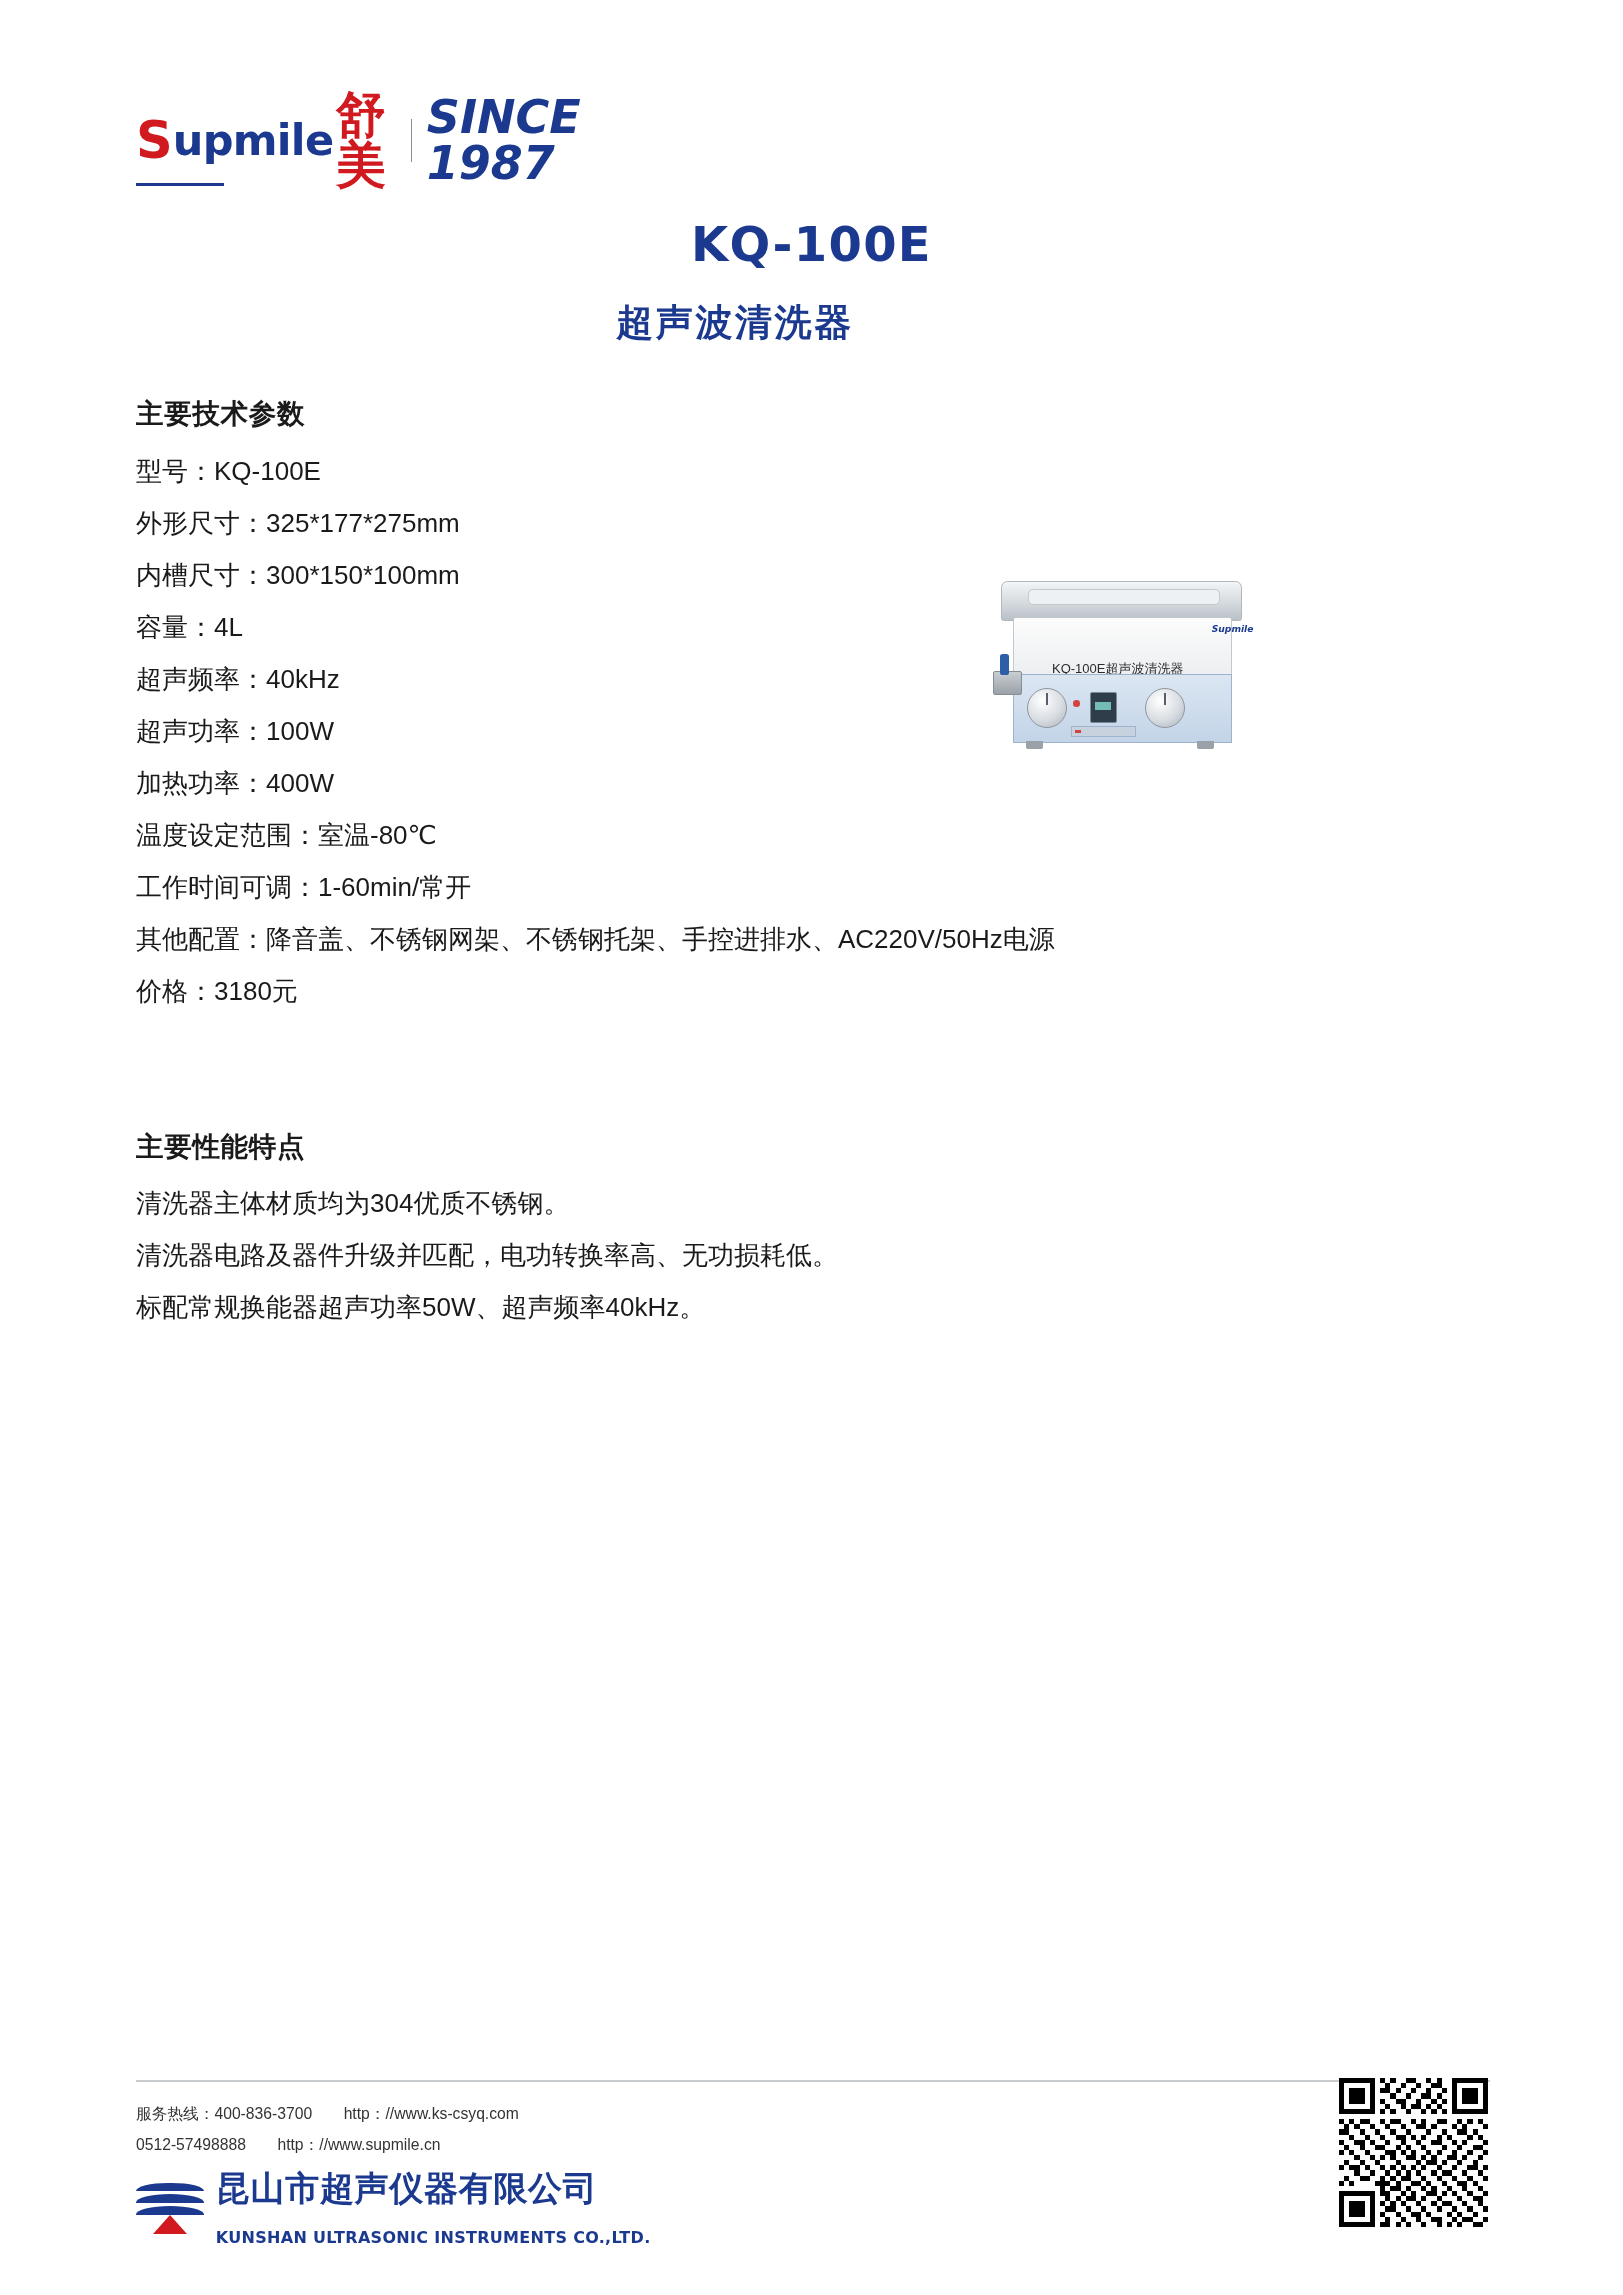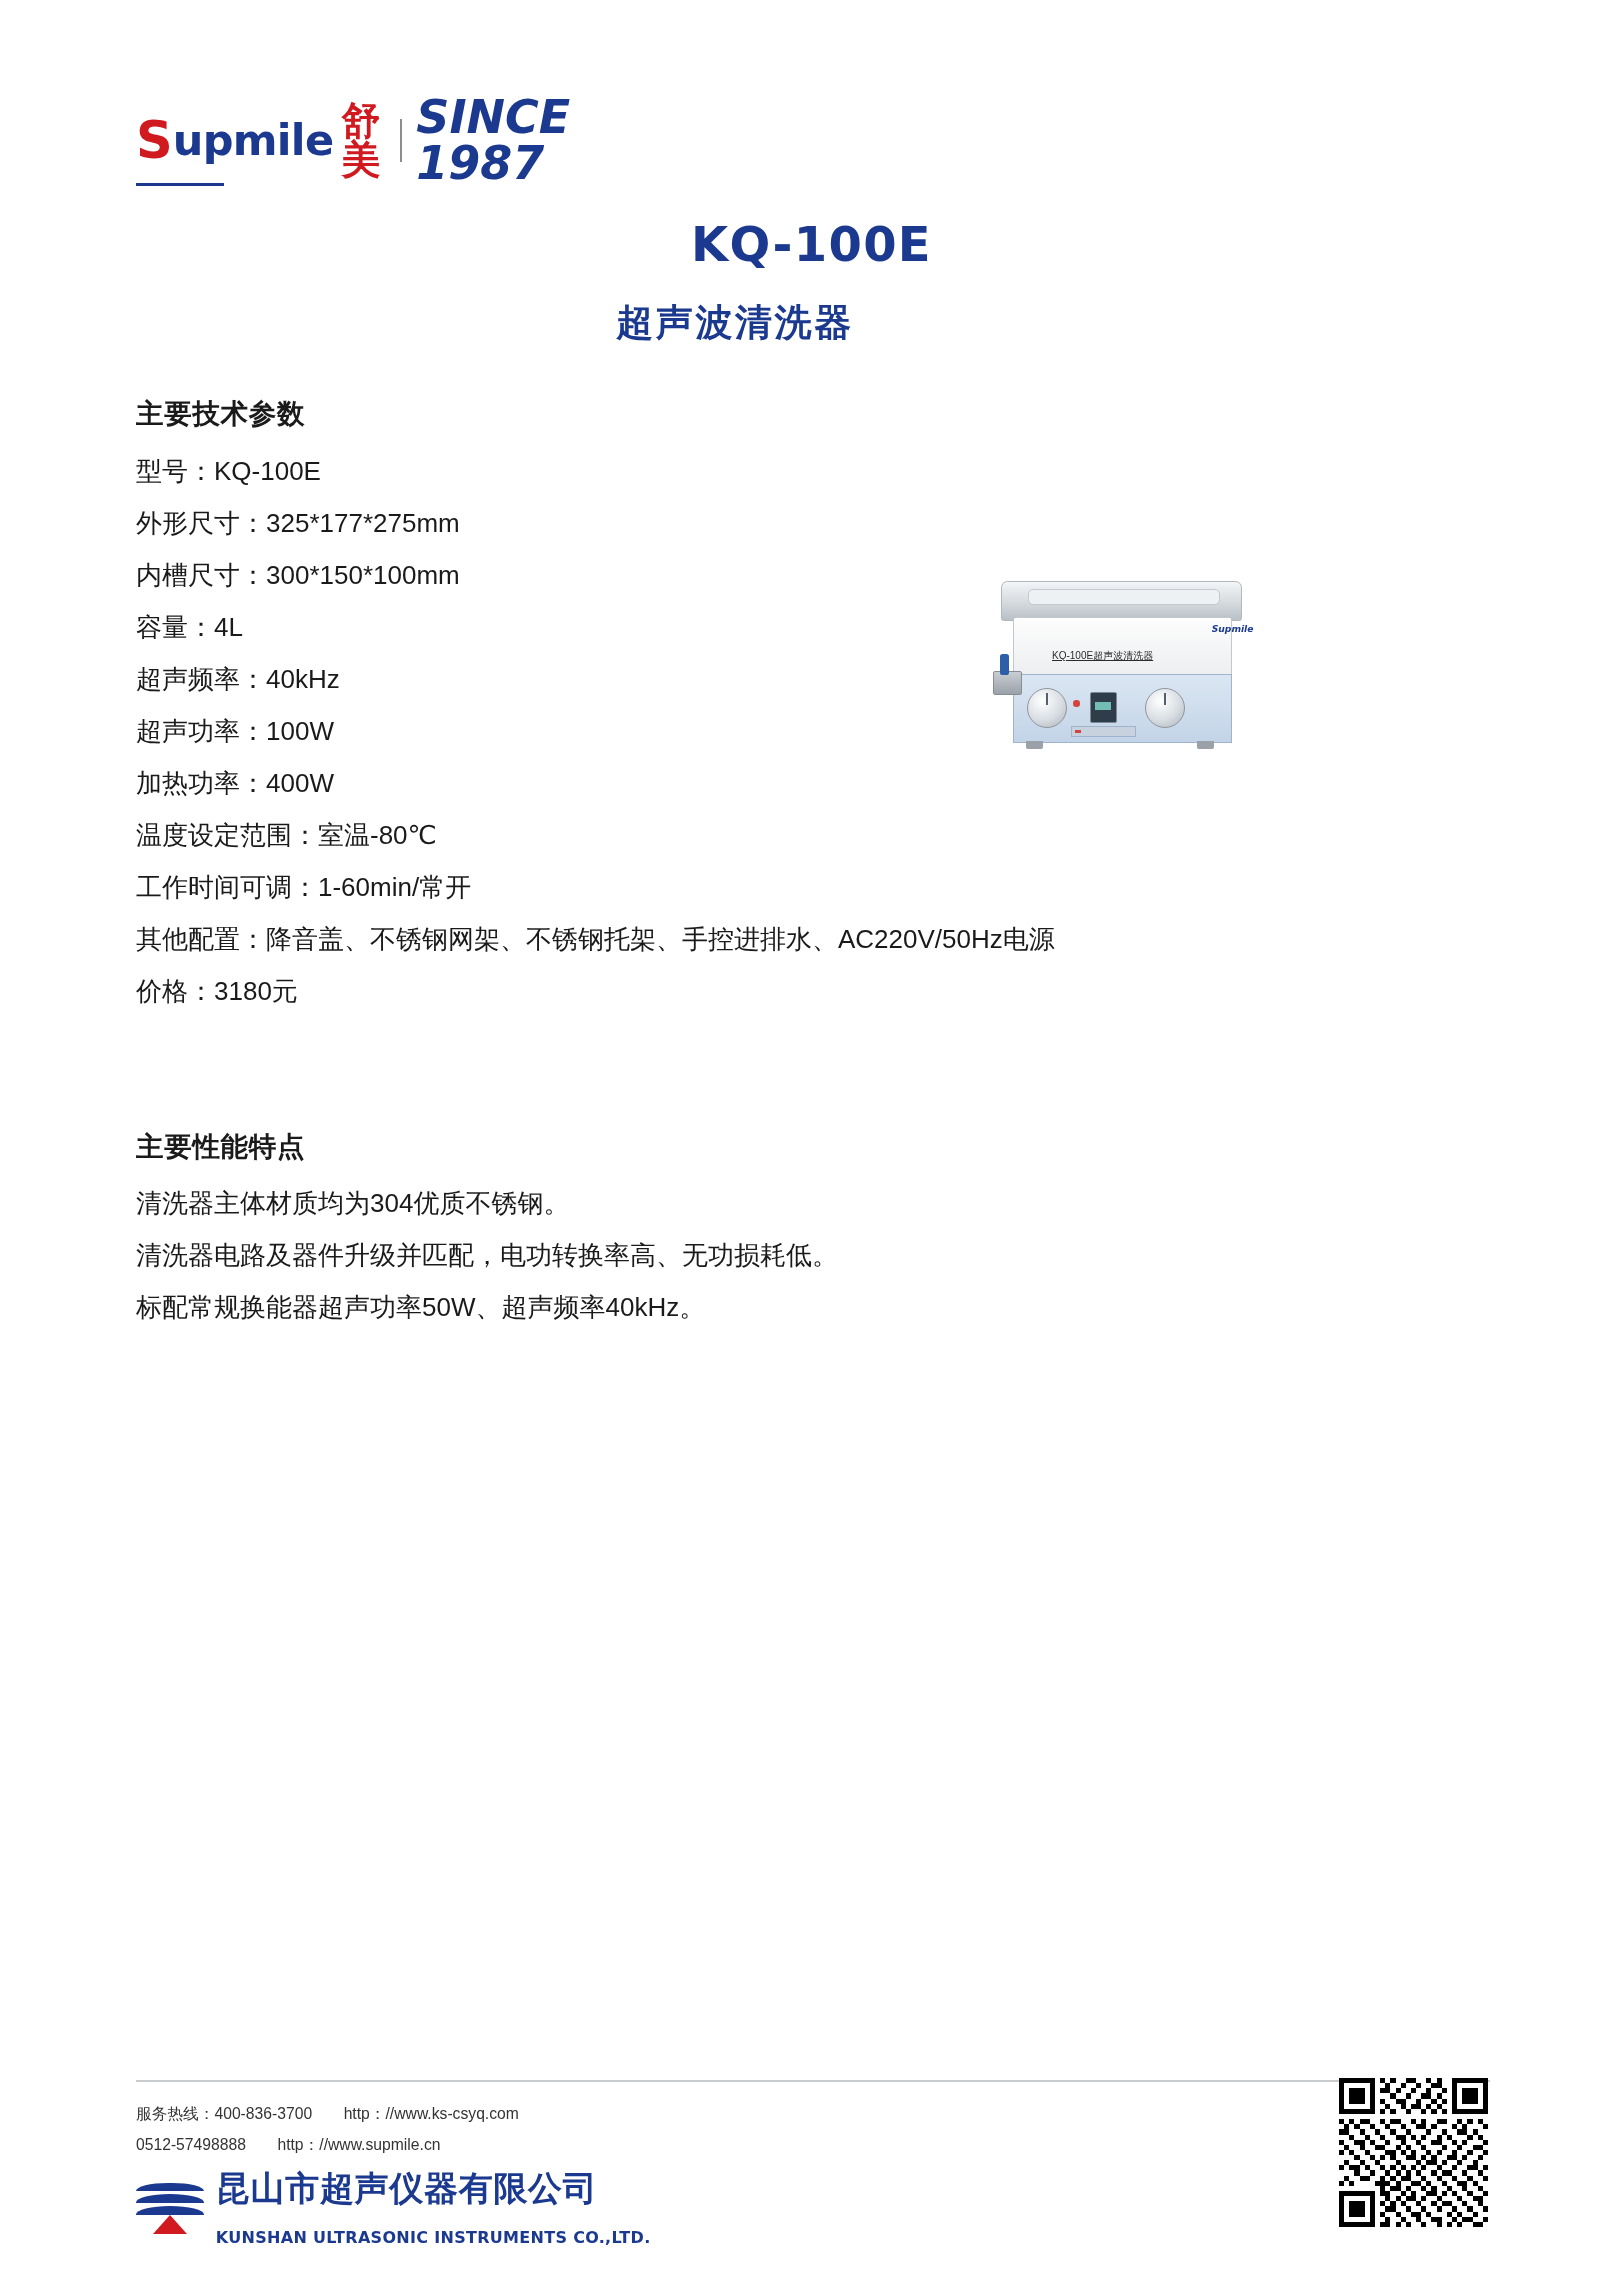--- a/index.html
+++ b/index.html
@@ -49,26 +49,25 @@
   .logo-supmile {
     font-size: 43px;
     font-weight: bold;
     color: #1b3a8f;
     line-height: 1;
     letter-spacing: -0.7px;
     margin-left: 1.3px;
     font-family: "DejaVu Sans", sans-serif;
   }
   .logo-cn {
-    font-size: 39px;
+    font-size: 50px;
     font-weight: bold;
     color: #d11a1f;
     line-height: 1;
     margin-left: 2.6px;
-    text-align: center;
   }
   .logo-divider {
     width: 2.6px;
     height: 43px;
     background: #8d8d8d;
     margin: 0 14.4px;
   }
   .logo-since {
     font-size: 46px;
     font-weight: bold;
@@ -201,24 +200,23 @@
     top: 47px;
     font-size: 9.2px;
     font-weight: bold;
     color: #1b3a8f;
     font-style: italic;
     font-family: "DejaVu Sans", sans-serif;
   }
   .pp-label {
     position: absolute;
     left: 63px;
-    top: 73px;
-    font-size: 10px;
+    top: 84px;
+    font-size: 13px;
     color: #2b2b2b;
-    text-decoration: underline;
   }
   .pp-knob {
     position: absolute;
     top: 112px;
     width: 38px;
     height: 38px;
     border-radius: 50%;
     background: radial-gradient(circle at 38% 32%, #ffffff 0%, #d8dde2 55%, #a9b0b7 100%);
     border: 1.3px solid #8f979e;
   }

